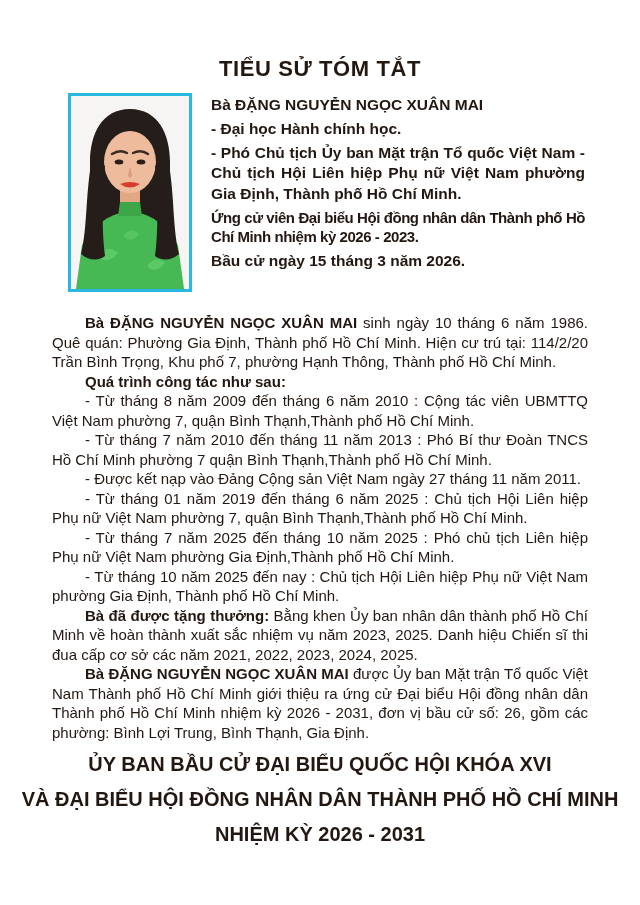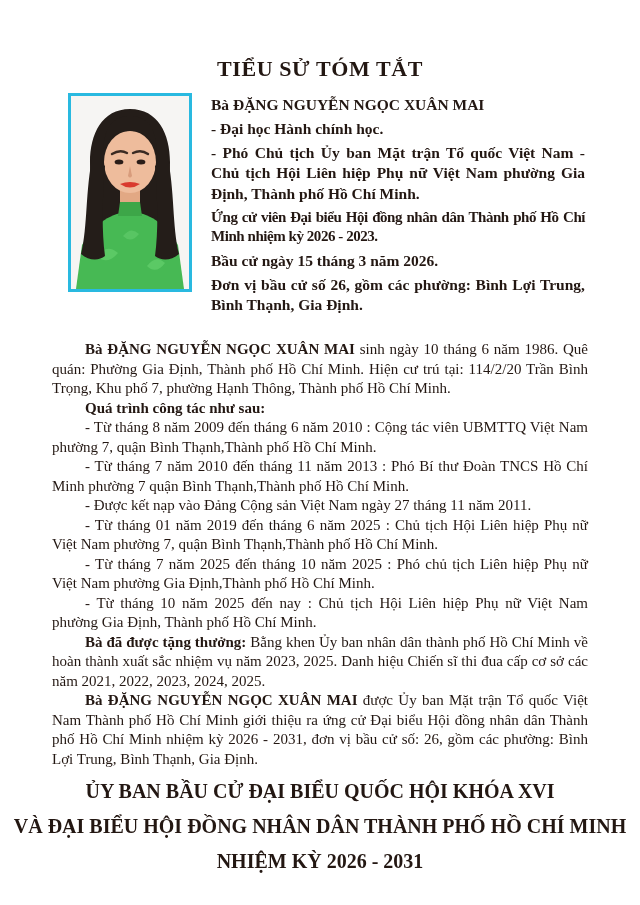--- a/index.html
+++ b/index.html
@@ -1,21 +1,21 @@
 <!DOCTYPE html>
 <html><head>
 <meta charset="utf-8">
 <style>
   * { margin:0; padding:0; box-sizing:border-box; }
   html,body { background:#e9e9e9; }
   .page {
     position:relative;
     width:640px; height:905px;
     background:#ffffff;
-    font-family:Liberation Serif, serif;
+    font-family:Liberation Sans, sans-serif;
     color:#231712;
     overflow:hidden;
     margin:0 auto;
   }
   .title {
     padding-top:56px;
     text-align:center;
     font-size:22px;
     font-weight:bold;
     letter-spacing:0.6px;
@@ -102,21 +102,20 @@
         <path d="M49 88 Q59 84 69 88 Q59 95 49 88 Z" fill="#d93a2e"></path>
       </svg>
     </div>
 
     <div class="profile">
       <div class="pline">Bà ĐẶNG NGUYỄN NGỌC XUÂN MAI</div>
       <div class="pline">- Đại học Hành chính học.</div>
       <div class="pline justify">- Phó Chủ tịch Ủy ban Mặt trận Tổ quốc Việt Nam - Chủ tịch Hội Liên hiệp Phụ nữ Việt Nam phường Gia Định, Thành phố Hồ Chí Minh.</div>
       <div class="pline justify condensed">Ứng cử viên Đại biểu Hội đồng nhân dân Thành phố Hồ Chí Minh nhiệm kỳ 2026 - 2023.</div>
       <div class="pline">Bầu cử ngày 15 tháng 3 năm 2026.</div>
-      <div class="pline justify">Đơn vị bầu cử số 26, gồm các phường: Bình Lợi Trung, Bình Thạnh, Gia Định.</div>
     </div>
 
   </div>
 
   <div class="body">
     <p class="para"><b>Bà ĐẶNG NGUYỄN NGỌC XUÂN MAI</b><span> sinh ngày 10 tháng 6 năm 1986. Quê quán: Phường Gia Định, Thành phố Hồ Chí Minh. Hiện cư trú tại: 114/2/20 Trần Bình Trọng, Khu phố 7, phường Hạnh Thông, Thành phố Hồ Chí Minh.</span></p>
     <p class="para"><b>Quá trình công tác như sau:</b><span></span></p>
     <p class="para"><b></b><span>- Từ tháng 8 năm 2009 đến tháng 6 năm 2010 : Cộng tác viên UBMTTQ Việt Nam phường 7, quận Bình Thạnh,Thành phố Hồ Chí Minh.</span></p>
     <p class="para"><b></b><span>- Từ tháng 7 năm 2010 đến tháng 11 năm 2013 : Phó Bí thư Đoàn TNCS Hồ Chí Minh phường 7 quận Bình Thạnh,Thành phố Hồ Chí Minh.</span></p>
     <p class="para"><b></b><span>- Được kết nạp vào Đảng Cộng sản Việt Nam ngày 27 tháng 11 năm 2011.</span></p>

